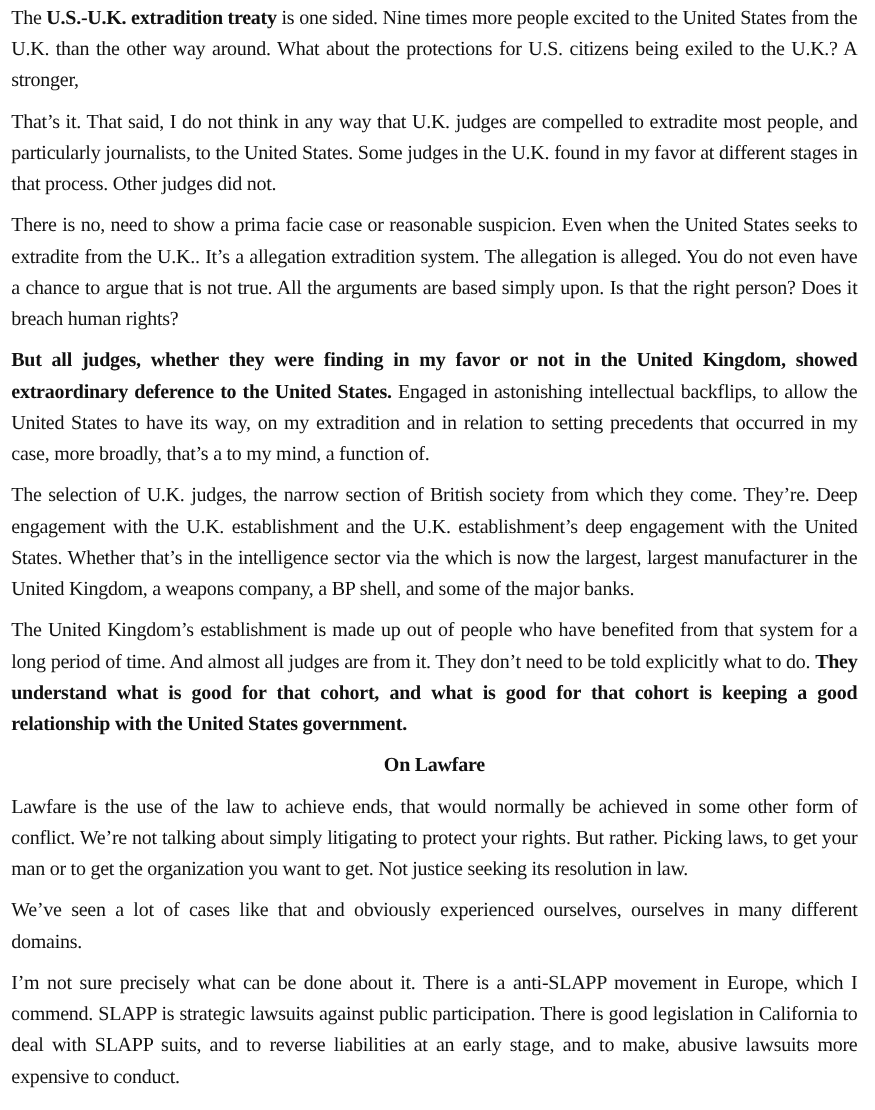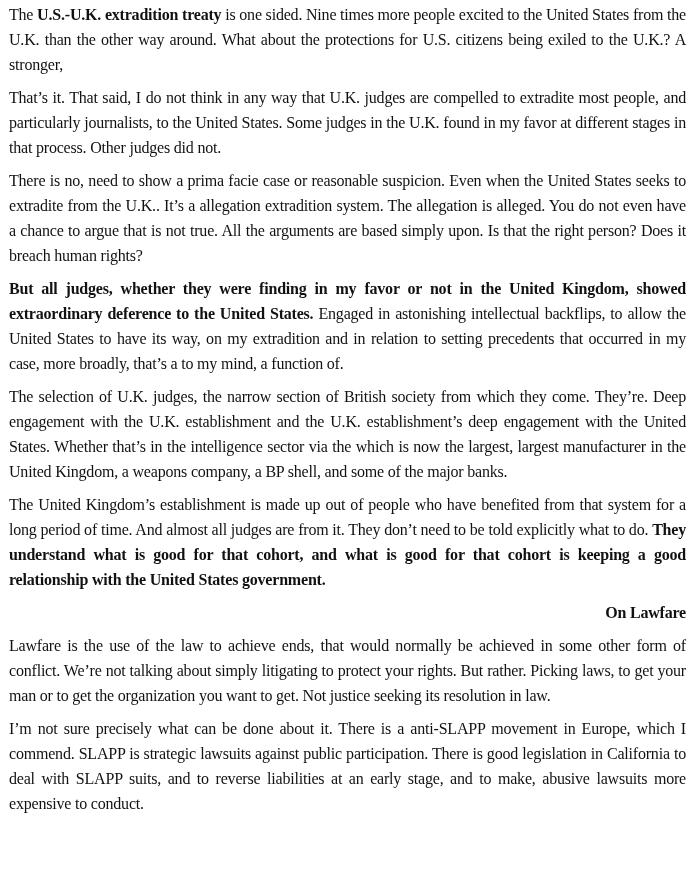--- a/index.html
+++ b/index.html
@@ -24,21 +24,21 @@
     letter-spacing: -0.2px;
     text-align: justify;
   }
   .doc p {
     margin: 0 0 8px 0;
   }
   .doc h2 {
     font-size: 16px;
     line-height: 25px;
     margin: 0 0 8px 0;
-    text-align: right;
+    text-align: center;
     font-weight: bold;
   }
   .b {
     font-weight: bold;
   }
 </style>
 </head>
 <body>
 
 <div class="doc">
@@ -52,16 +52,17 @@
   <p><span class="b">But all judges, whether they were finding in my favor or not in the United Kingdom, showed extraordinary deference to the United States.</span><span> Engaged in astonishing intellectual backflips, to allow the United States to have its way, on my extradition and in relation to setting precedents that occurred in my case, more broadly, that’s a to my mind, a function of.</span></p>
 
   <p><span>The selection of U.K. judges, the narrow section of British society from which they come. They’re. Deep engagement with the U.K. establishment and the U.K. establishment’s deep engagement with the United States. Whether that’s in the intelligence sector via the which is now the largest, largest manufacturer in the United Kingdom, a weapons company, a BP shell, and some of the major banks.</span></p>
 
   <p><span>The United Kingdom’s establishment is made up out of people who have benefited from that system for a long period of time. And almost all judges are from it. They don’t need to be told explicitly what to do. </span><span class="b">They understand what is good for that cohort, and what is good for that cohort is keeping a good relationship with the United States government.</span></p>
 
   <h2>On Lawfare</h2>
 
   <p><span>Lawfare is the use of the law to achieve ends, that would normally be achieved in some other form of conflict. We’re not talking about simply litigating to protect your rights. But rather. Picking laws, to get your man or to get the organization you want to get. Not justice seeking its resolution in law.</span></p>
 
+  <p><span>We’ve seen a lot of cases like that and obviously experienced ourselves, ourselves in many different domains.</span></p>
 
   <p><span>I’m not sure precisely what can be done about it. There is a anti-SLAPP movement in Europe, which I commend. SLAPP is strategic lawsuits against public participation. There is good legislation in California to deal with SLAPP suits, and to reverse liabilities at an early stage, and to make, abusive lawsuits more expensive to conduct.</span></p>
 
 </div>
 
 </body></html>

